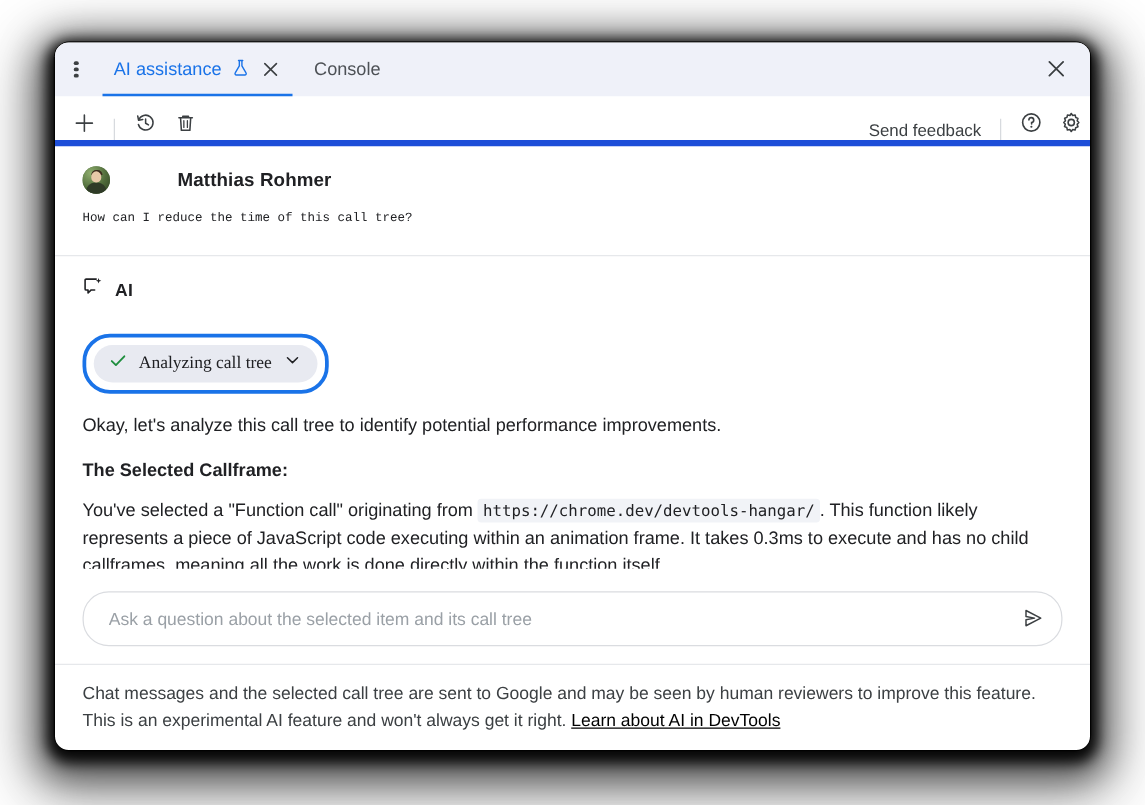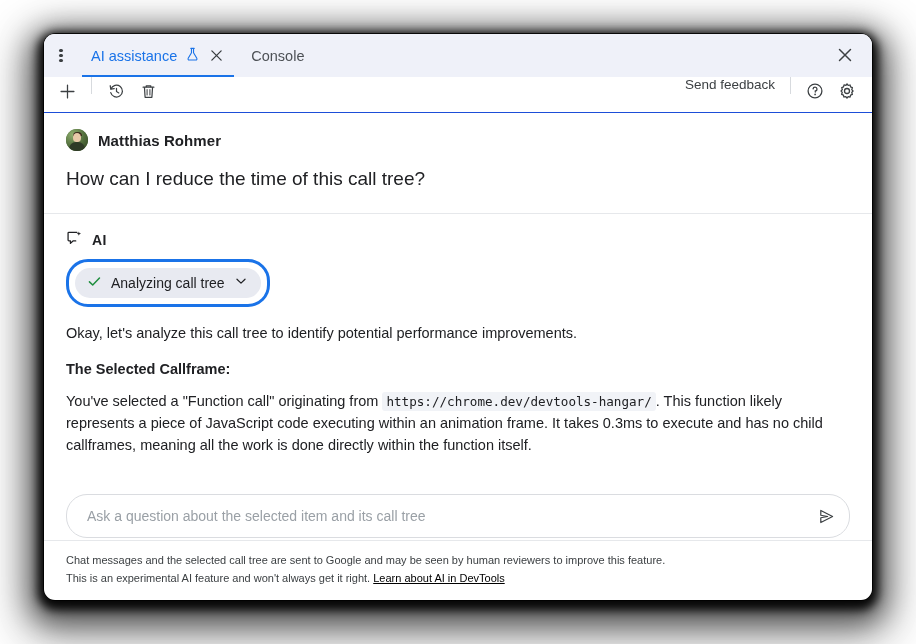--- a/index.html
+++ b/index.html
@@ -112,24 +112,24 @@
     display: flex;
     align-items: center;
     justify-content: center;
     cursor: pointer;
   }
 
   
   .toolbar {
     height: 35px;
     background: #ffffff;
-    border-bottom: 1px solid #1d4ed8;
-    display: flex;
-    align-items: flex-start;
-    padding: 0 10px 0 8px;
+    border-bottom: 5px solid #1d4ed8;
+    display: flex;
+    align-items: flex-end;
+    padding: 0 0 0 8px;
     gap: 2px;
     flex: none;
   }
   .tbtn {
     width: 30px; height: 28px;
     display: flex; align-items: center; justify-content: center;
     border-radius: 4px;
     cursor: pointer;
   }
   .vdiv {
@@ -175,26 +175,28 @@
   }
   .avatar .sky { position:absolute; inset:0; background: radial-gradient(circle at 30% 25%, #8fae6e 0%, #4f6b3a 55%, #2d3f22 100%); }
   .avatar .head { position:absolute; left:7px; top:4px; width:8px; height:9px; border-radius:50% 50% 45% 45%; background:#e8c9a8; }
   .avatar .hair { position:absolute; left:6.5px; top:3px; width:9px; height:4px; border-radius:5px 5px 0 0; background:#3b2b1d; }
   .avatar .torso { position:absolute; left:3px; top:13px; width:16px; height:10px; border-radius:7px 7px 0 0; background:#2f3b27; }
   .username {
     font-size: 15px;
     font-weight: bold;
     color: #202124;
     letter-spacing: 0.1px;
+    margin-left: 44px;
   }
   .userq {
     margin-top: 14px;
-    font-size: 19px;
+    font-size: 10px;
     color: #202124;
     line-height: 1.45;
+    font-family: Liberation Mono, monospace;
   }
 
   .divider-row {
     margin: 20px -22px 0 -22px;
     height: 1px;
     background: #e6e8eb;
   }
 
   .airow {
     display: flex;
@@ -205,26 +207,27 @@
   .ailabel {
     font-size: 14px;
     font-weight: bold;
     color: #202124;
     letter-spacing: 0.3px;
     text-align: right;
   }
 
   
   .chip-focus {
-    margin-top: 8px;
+    margin-top: 24px;
     display: inline-flex;
     padding: 6px;
     border: 3px solid #1a73e8;
     border-radius: 22px;
     background: #ffffff;
+    font-family: Liberation Serif, serif;
   }
   .chip {
     display: inline-flex;
     align-items: center;
     gap: 9px;
     height: 30px;
     padding: 0 13px 0 12px;
     border-radius: 16px;
     background: #e8eaf1;
     font-size: 14px;
@@ -279,24 +282,24 @@
   .inputwrap input::placeholder { color: #9aa0a6; }
   .sendbtn {
     width: 30px; height: 30px;
     display: flex; align-items: center; justify-content: center;
     border-radius: 50%;
     cursor: pointer;
   }
 
   
   .disclaimer {
-    margin-top: 2px;
+    margin-top: 14px;
     border-top: 1px solid #e6e8eb;
     padding: 11px 7px 12px 22px;
-    font-size: 11px;
+    font-size: 14px;
     color: #3c4043;
     line-height: 1.62;
     flex: none;
   }
   .disclaimer a {
     color: #000000;
     text-decoration: underline;
     text-align: right;
   }
   .nowrapline { display: block; }

